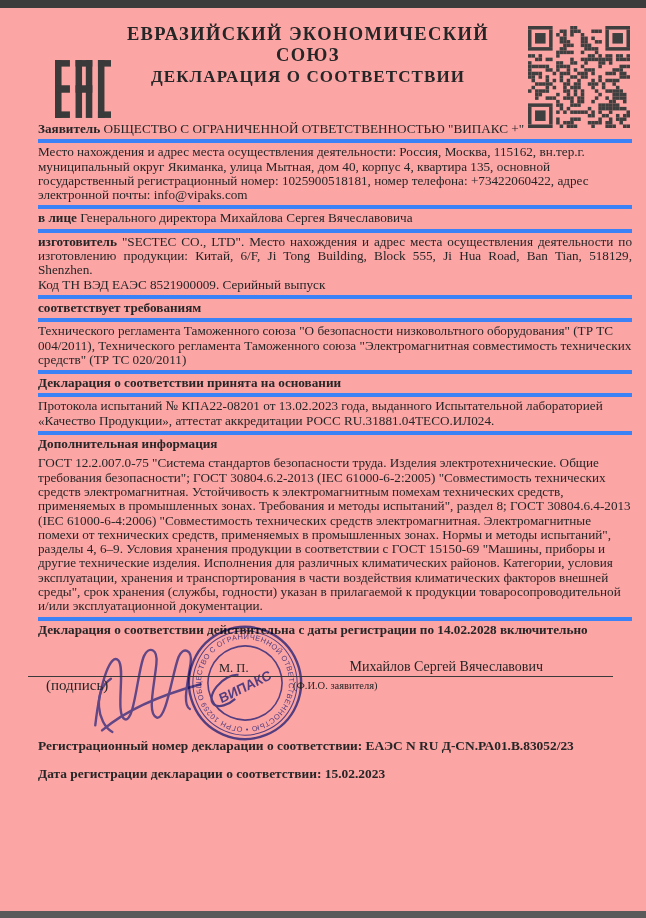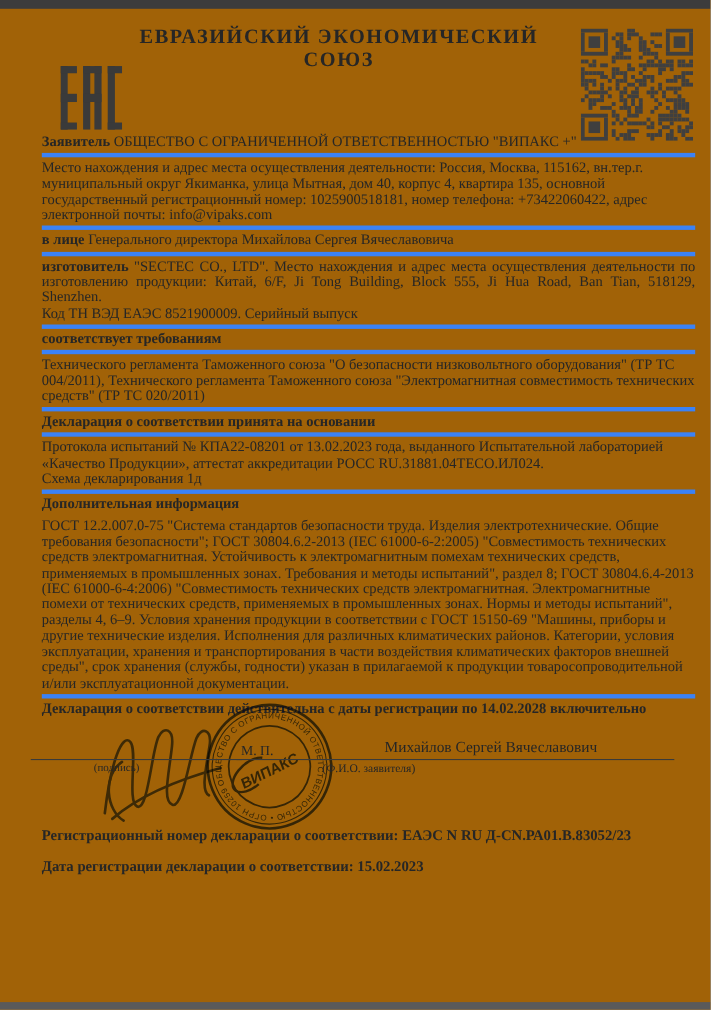--- a/index.html
+++ b/index.html
@@ -1,18 +1,18 @@
 <!DOCTYPE html>
 <html lang="ru"><head>
 <meta charset="utf-8">
 <style>
   html,body{margin:0;padding:0;background:#888;}
   .page{
     position:relative;width:646px;height:918px;margin:0 auto;
-    background:#a16207;overflow:hidden;
+    background:#fca5a5;overflow:hidden;
     font-family:"Liberation Serif","DejaVu Serif",serif;
     color:#262626;
   }
   .band-top{position:absolute;top:0;left:0;width:100%;height:8px;background:#3c3c3c;}
   .band-bottom{position:absolute;bottom:0;left:0;width:100%;height:7px;background:#5a5a5a;}
 
   
   .header{position:relative;height:112px;margin-top:8px;}
   .titles{position:absolute;left:95px;right:125px;top:16px;text-align:center;font-weight:bold;}
   .title1{font-size:18.5px;letter-spacing:1.4px;line-height:1.15;}
@@ -24,21 +24,21 @@
   .doc{margin:0 38px 0 38px;width:594px;font-size:13.2px;line-height:14.3px;}
   .row{border-bottom:4px solid #3b82f6;padding:2px 0 3px 0;}
   .row.noline{border-bottom:none;}
   .lbl{font-weight:bold;}
   .hdr{font-weight:bold;}
   .just{text-align:justify;}
 
   
   .sig-row{position:relative;height:84px;}
   .sig-line-left{position:absolute;left:-10px;top:36px;width:192px;border-top:1.2px solid #3a3a3a;}
-  .sig-cap-left{position:absolute;left:8px;top:38px;width:120px;text-align:center;font-size:10px;}
+  .sig-cap-left{position:absolute;left:8px;top:38px;width:120px;text-align:left;font-size:15px;}
   .sig-mp{position:absolute;left:181px;top:21px;font-size:12.5px;}
   .sig-line-right{position:absolute;left:177px;top:36px;width:398px;border-top:1.2px solid #3a3a3a;}
   .sig-name{position:absolute;left:205px;top:20px;width:300px;text-align:right;font-size:14px;}
   .sig-cap-right{position:absolute;left:255px;top:39px;width:200px;text-align:left;font-size:10.5px;}
 
   .stamp{position:absolute;left:148px;top:-16px;width:118px;height:118px;
          transform:rotate(-22deg);opacity:.88;mix-blend-mode:multiply;}
   .signature{position:absolute;left:44px;top:-8px;width:126px;height:104px;
          transform:rotate(-8deg);opacity:.82;mix-blend-mode:multiply;}
 
@@ -68,20 +68,21 @@
           <rect x="22" y="27" width="18" height="8"></rect>
 
           <rect x="46" y="0" width="7" height="62"></rect>
           <rect x="46" y="0" width="14" height="7"></rect>
           <rect x="46" y="55" width="14" height="7"></rect>
         </g>
       </svg>
     </div>
     <div class="titles">
       <div class="title1">ЕВРАЗИЙСКИЙ ЭКОНОМИЧЕСКИЙ СОЮЗ</div>
+      <div class="title2">ДЕКЛАРАЦИЯ О СООТВЕТСТВИИ</div>
     </div>
     <div class="qr">
       <svg id="qr" width="102" height="102" viewBox="0 0 100 100" aria-hidden="true">
           <rect x="0" y="0" width="24.137931034482758" height="3.4482758620689653" fill="#3f3f3f"></rect>
           <rect x="0" y="20.689655172413794" width="24.137931034482758" height="3.4482758620689653" fill="#3f3f3f"></rect>
           <rect x="0" y="3.4482758620689653" width="3.4482758620689653" height="17.241379310344826" fill="#3f3f3f"></rect>
           <rect x="20.689655172413794" y="3.4482758620689653" width="3.4482758620689653" height="17.241379310344826" fill="#3f3f3f"></rect>
           <rect x="6.896551724137931" y="6.896551724137931" width="10.344827586206897" height="10.344827586206897" fill="#3f3f3f"></rect>
           <rect x="75.86206896551724" y="0" width="24.137931034482758" height="3.4482758620689653" fill="#3f3f3f"></rect>
           <rect x="75.86206896551724" y="20.689655172413794" width="24.137931034482758" height="3.4482758620689653" fill="#3f3f3f"></rect>
@@ -417,21 +418,20 @@
     <div class="row hdr">соответствует требованиям</div>
 
     <div class="row">
       <span>Технического регламента Таможенного союза "О безопасности низковольтного оборудования" (ТР ТС 004/2011), Технического регламента Таможенного союза "Электромагнитная совместимость технических средств" (ТР ТС 020/2011)</span>
     </div>
 
     <div class="row hdr">Декларация о соответствии принята на основании</div>
 
     <div class="row">
       <div>Протокола испытаний № КПА22-08201 от 13.02.2023 года, выданного Испытательной лабораторией «Качество Продукции», аттестат аккредитации РОСС RU.31881.04ТЕСО.ИЛ024.</div>
-      <div>Схема декларирования 1д</div>
     </div>
 
     <div class="row hdr noline">Дополнительная информация</div>
 
     <div class="row">
       <span>ГОСТ 12.2.007.0-75 "Система стандартов безопасности труда. Изделия электротехнические. Общие требования безопасности"; ГОСТ 30804.6.2-2013 (IEC 61000-6-2:2005)  "Совместимость технических средств электромагнитная. Устойчивость к электромагнитным помехам технических средств, применяемых в промышленных зонах. Требования и методы испытаний", раздел 8; ГОСТ 30804.6.4-2013 (IEC 61000-6-4:2006) "Совместимость технических средств электромагнитная. Электромагнитные помехи от технических средств, применяемых в промышленных зонах. Нормы и методы испытаний", разделы 4, 6–9. Условия хранения продукции в соответствии с ГОСТ 15150-69 "Машины, приборы и другие технические изделия. Исполнения для различных климатических районов. Категории, условия эксплуатации, хранения и транспортирования в части воздействия климатических факторов внешней среды", срок хранения (службы, годности) указан в прилагаемой к продукции товаросопроводительной и/или эксплуатационной документации.</span>
     </div>
 
     <div class="row hdr noline">Декларация о соответствии действительна с даты регистрации по 14.02.2028 включительно</div>
 

